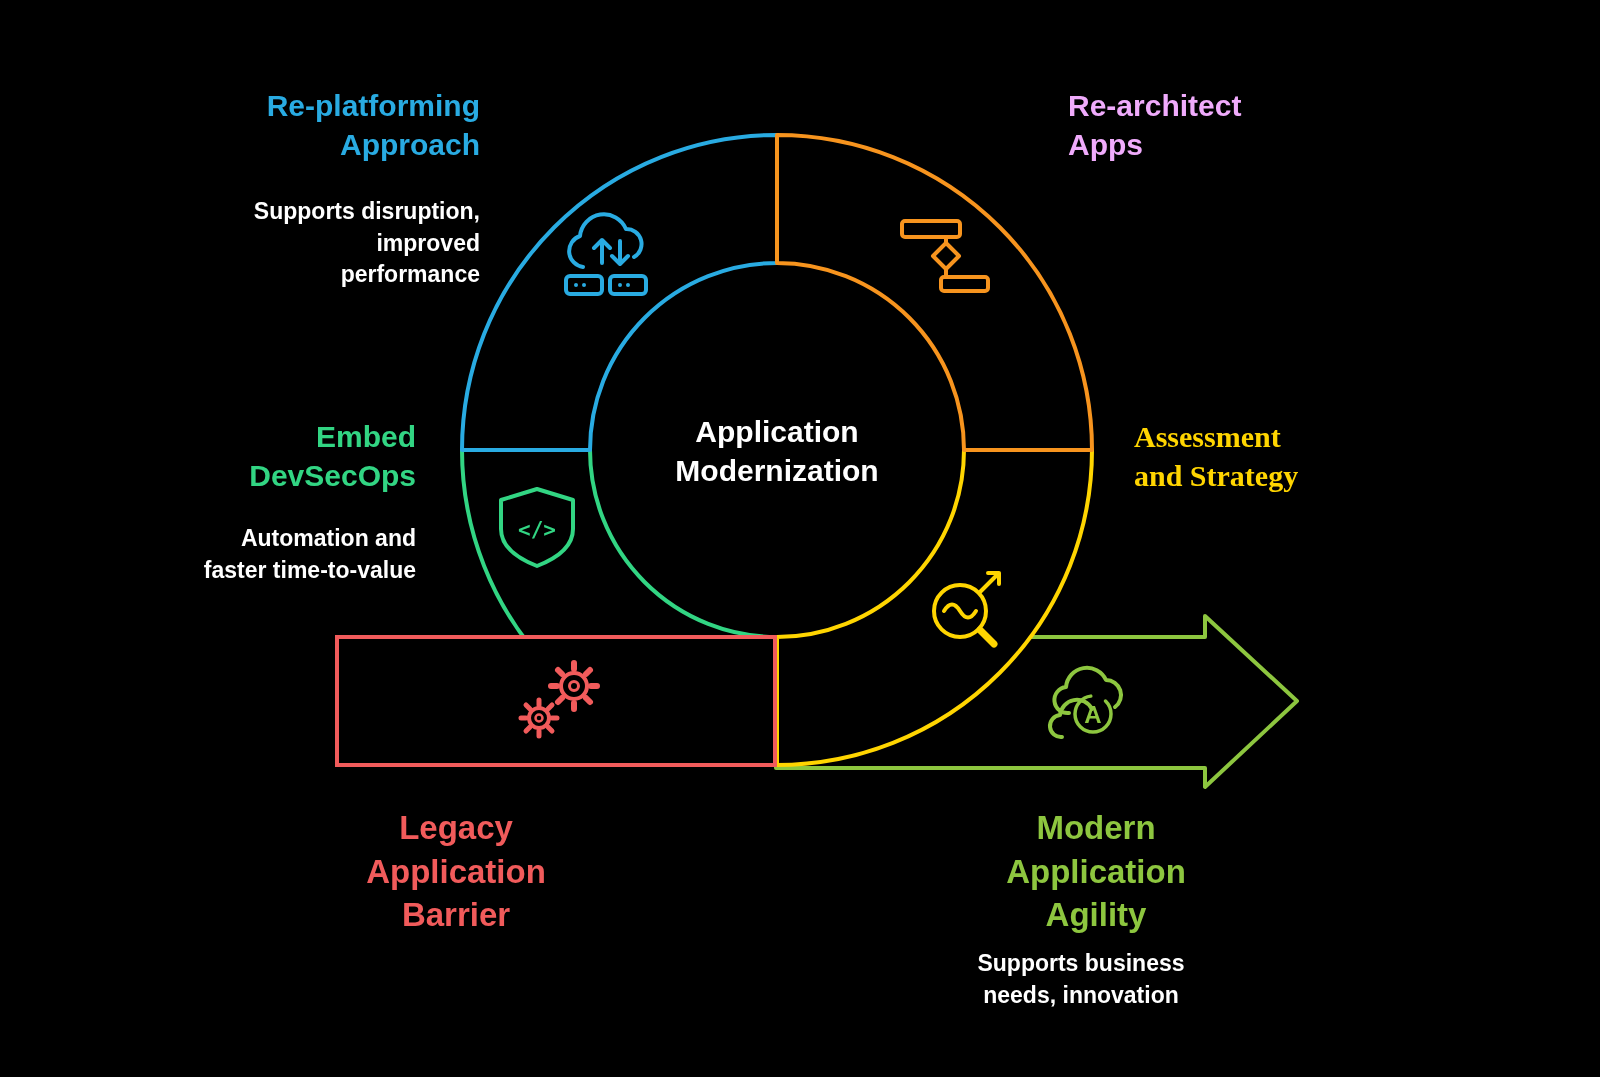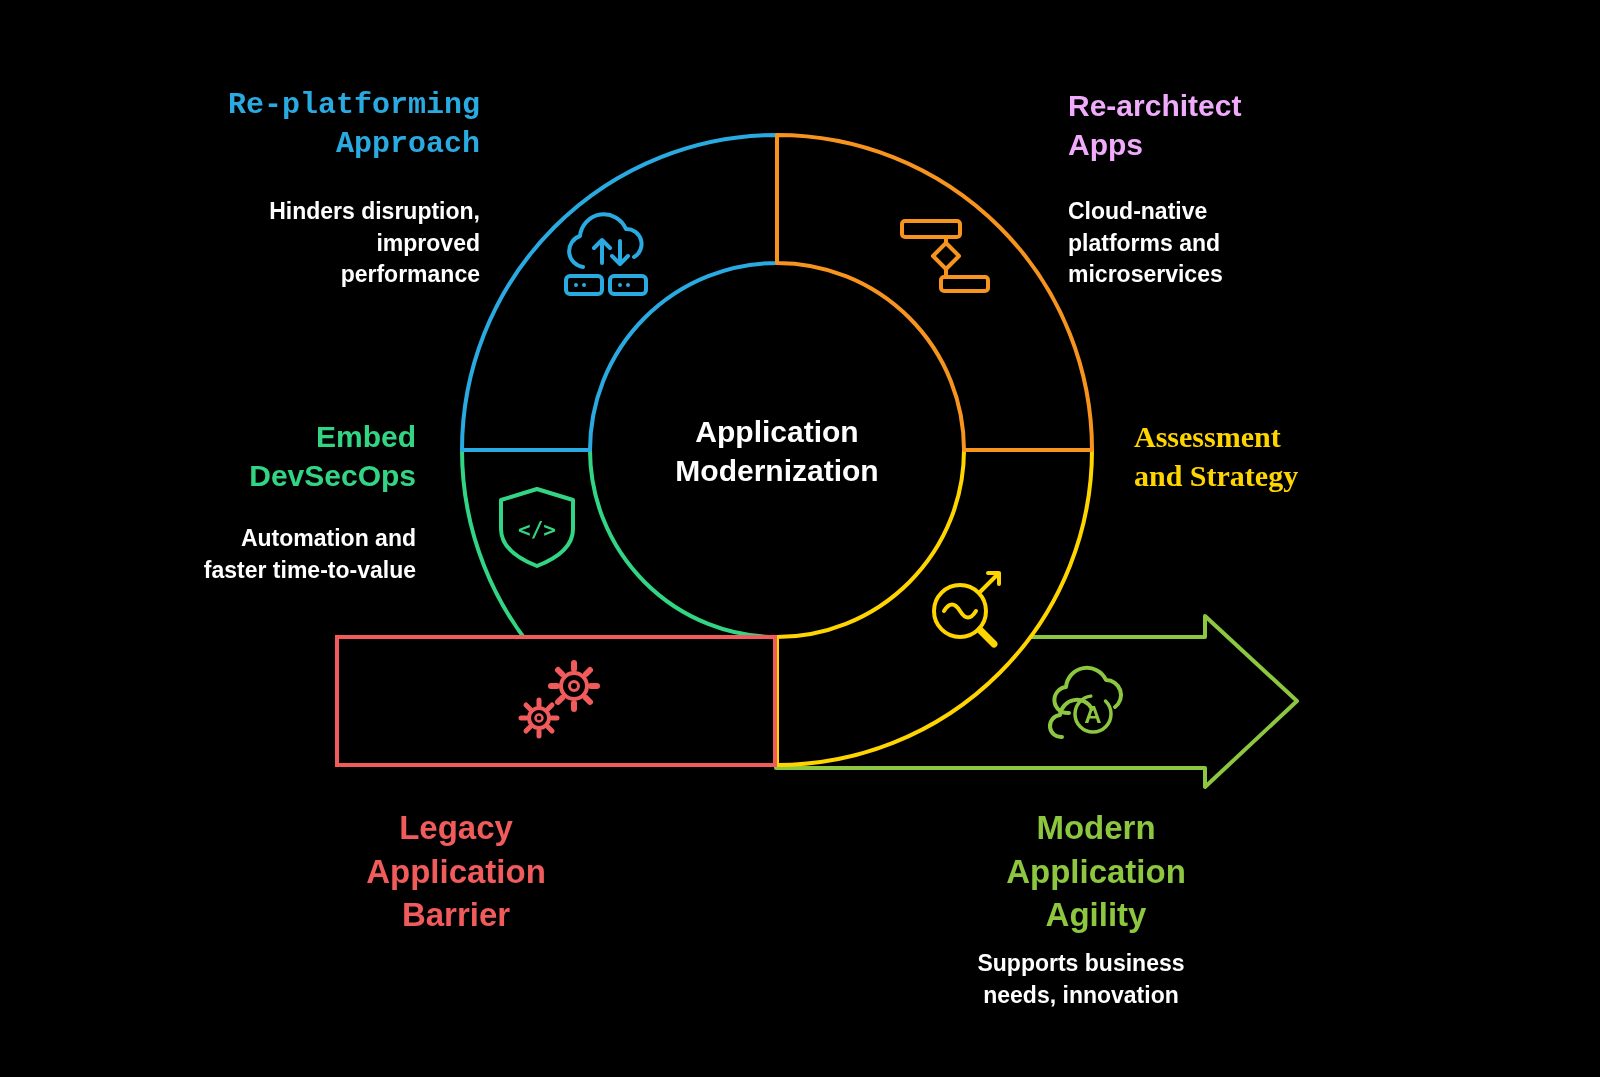--- a/index.html
+++ b/index.html
@@ -89,31 +89,28 @@
       <path d="M 1069 713 a 13 13 0 0 1 -3 -26 a 21 21 0 0 1 40 -7 a 15 15 0 0 1 9 27"></path>
       <path d="M 1062 737 a 11 11 0 0 1 -2 -22 a 17 17 0 0 1 32 -6"></path>
       <circle cx="1093" cy="714" r="18" stroke-dasharray="82 16" stroke-width="3.5"></circle>
       <text x="1093" y="723" fill="#8DC63F" stroke="none" font-size="24" font-weight="bold" text-anchor="middle" font-family="Liberation Sans, sans-serif">A</text>
     </g>
   </svg>
 
   <div class="label title c-white ta-c" style="left:627px; top:412px; width:300px;">Application
 Modernization</div>
 
-  <div class="label title c-blue ta-r" style="right:1120px; top:86px;font-family:Liberation Mono, monospace;">Re-platforming
+  <div class="label title c-blue ta-r" style="right:1120px; top:86px;">Re-platforming
 Approach</div>
-  <div class="label desc ta-r" style="right:1120px; top:196px;">Hinders disruption,
+  <div class="label desc ta-r" style="right:1120px; top:196px;">Supports disruption,
 improved
 performance</div>
 
   <div class="label title c-orange" style="left:1068px; top:86px;">Re-architect
 Apps</div>
-  <div class="label desc" style="left:1068px; top:196px;">Cloud-native
-platforms and
-microservices</div>
 
   <div class="label title c-teal ta-r" style="right:1184px; top:417px;">Embed
 DevSecOps</div>
   <div class="label desc ta-r" style="right:1184px; top:523px;">Automation and
 faster time-to-value</div>
 
   <div class="label title c-yellow" style="left:1134px; top:417px;">Assessment
 and Strategy</div>
 
   <div class="label title-lg c-red ta-c" style="left:306px; top:806px; width:300px;">Legacy

